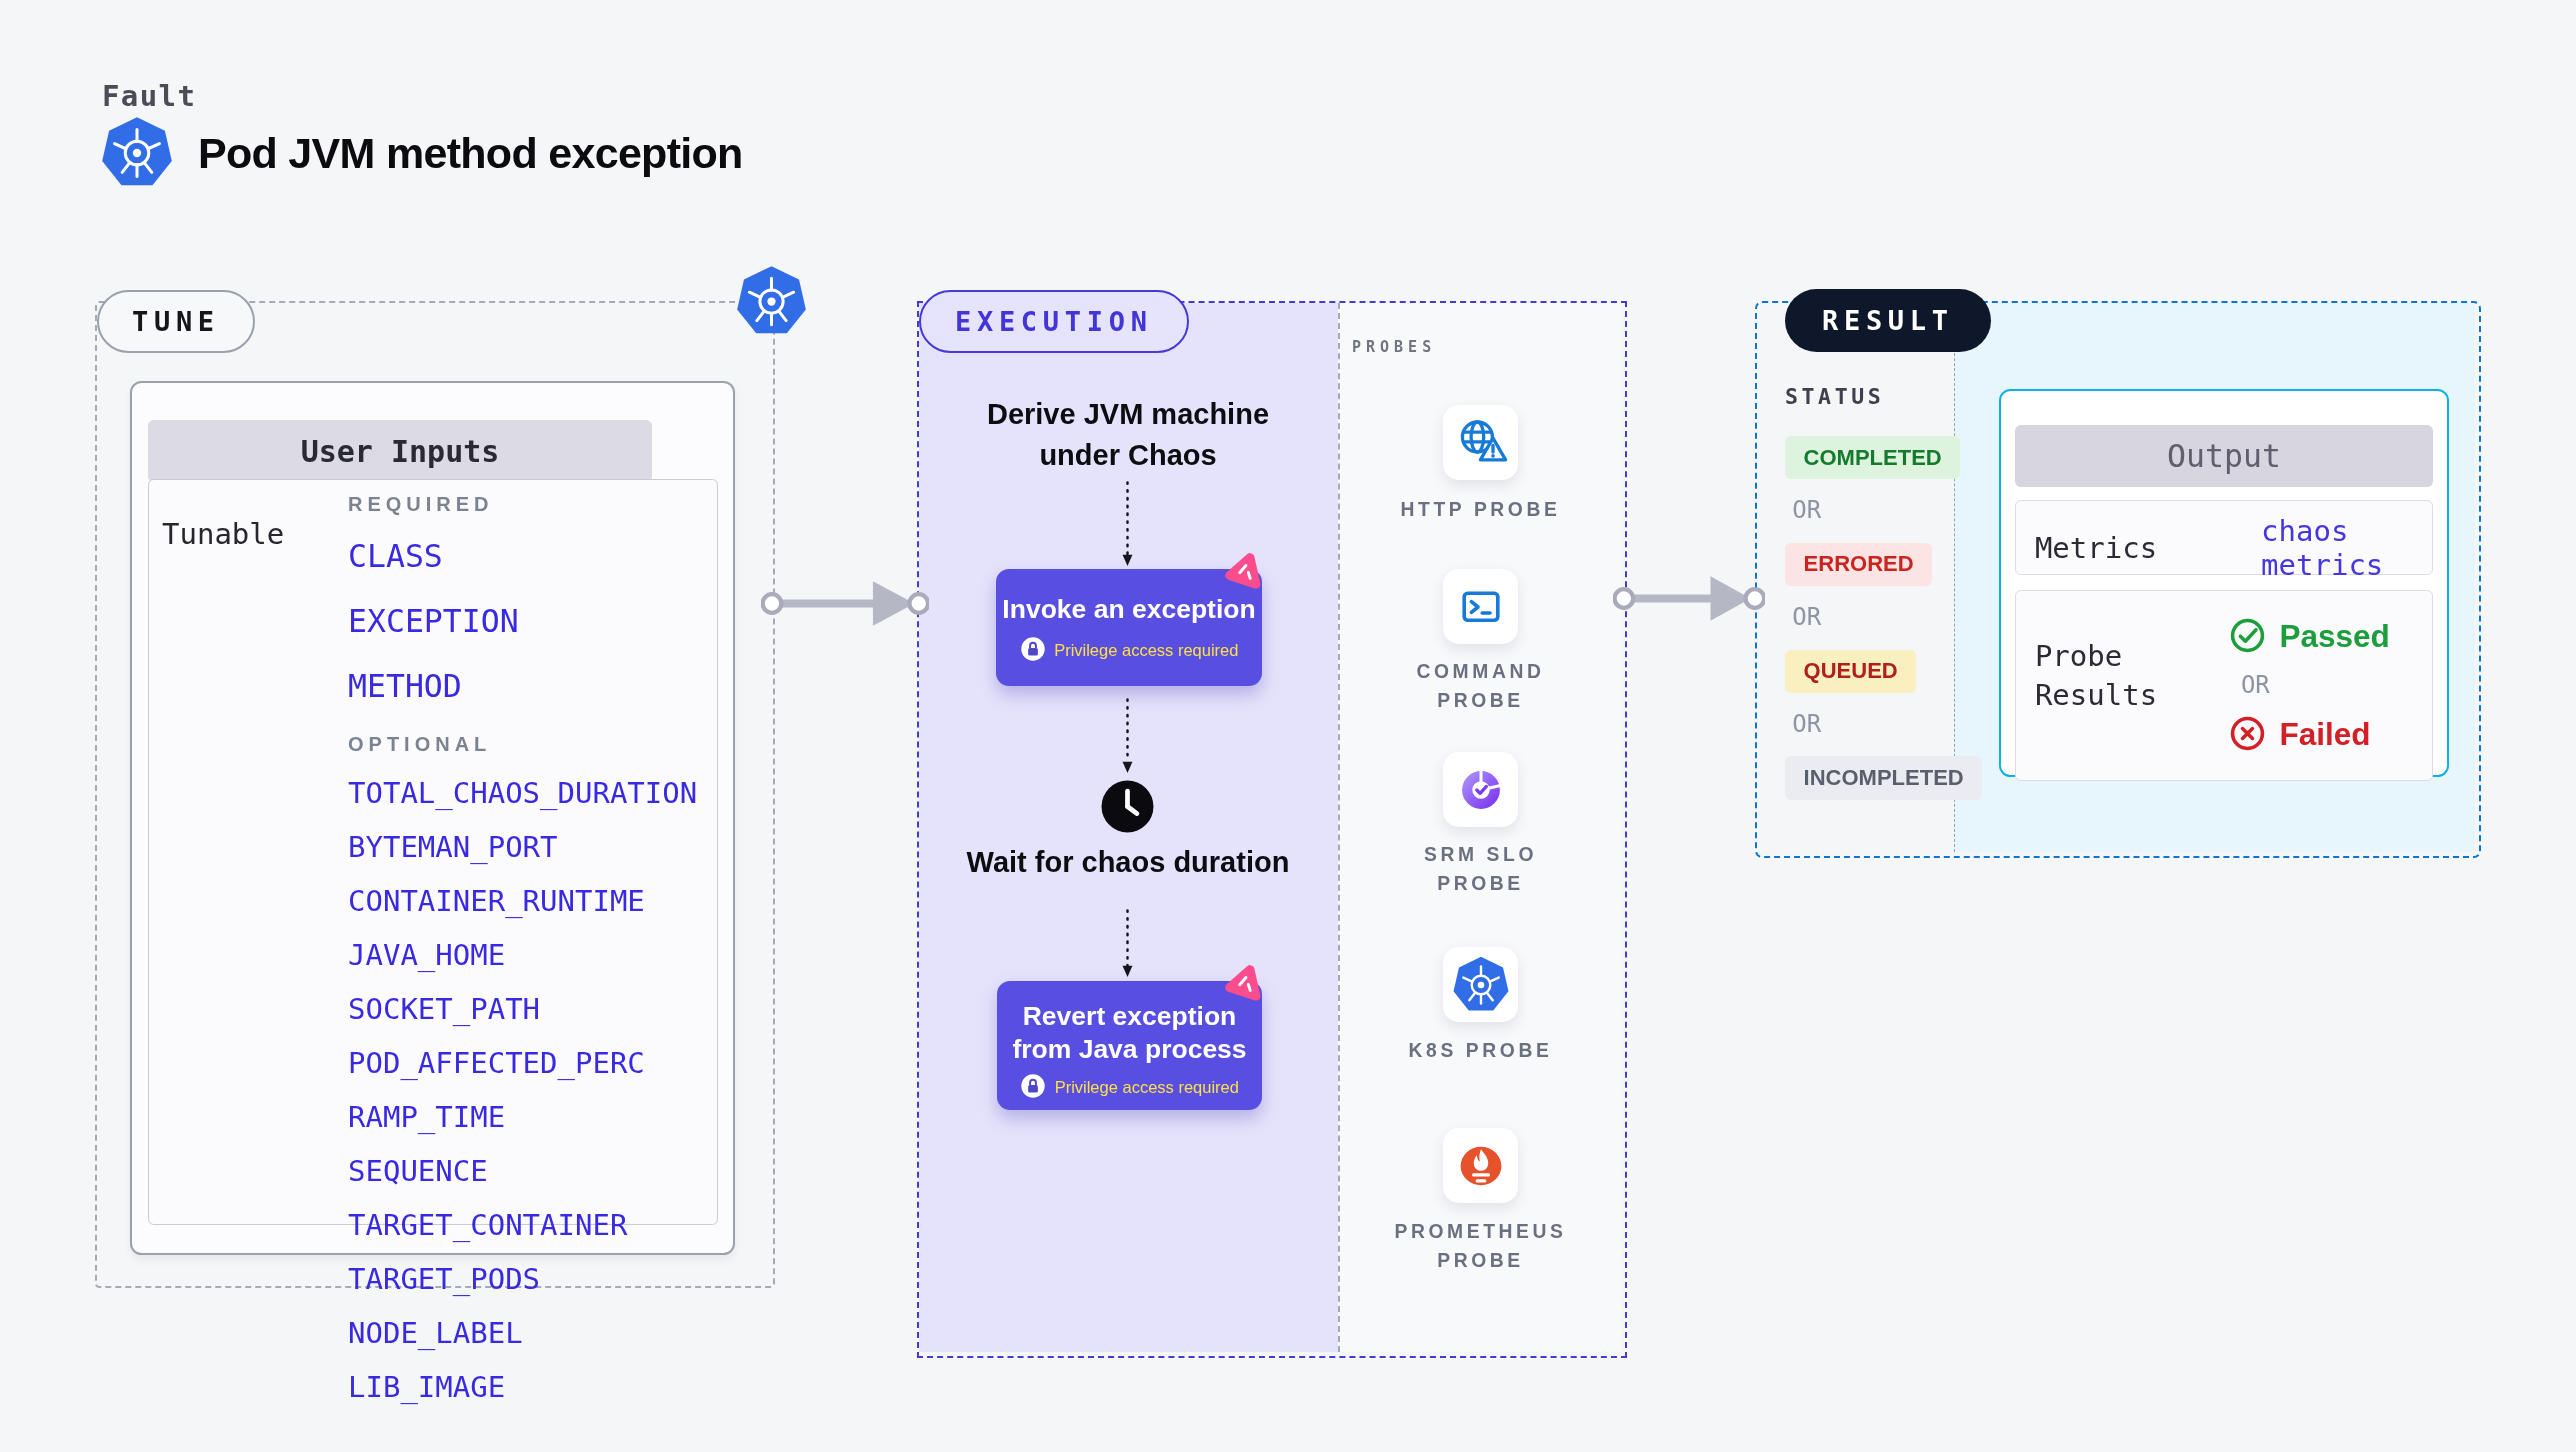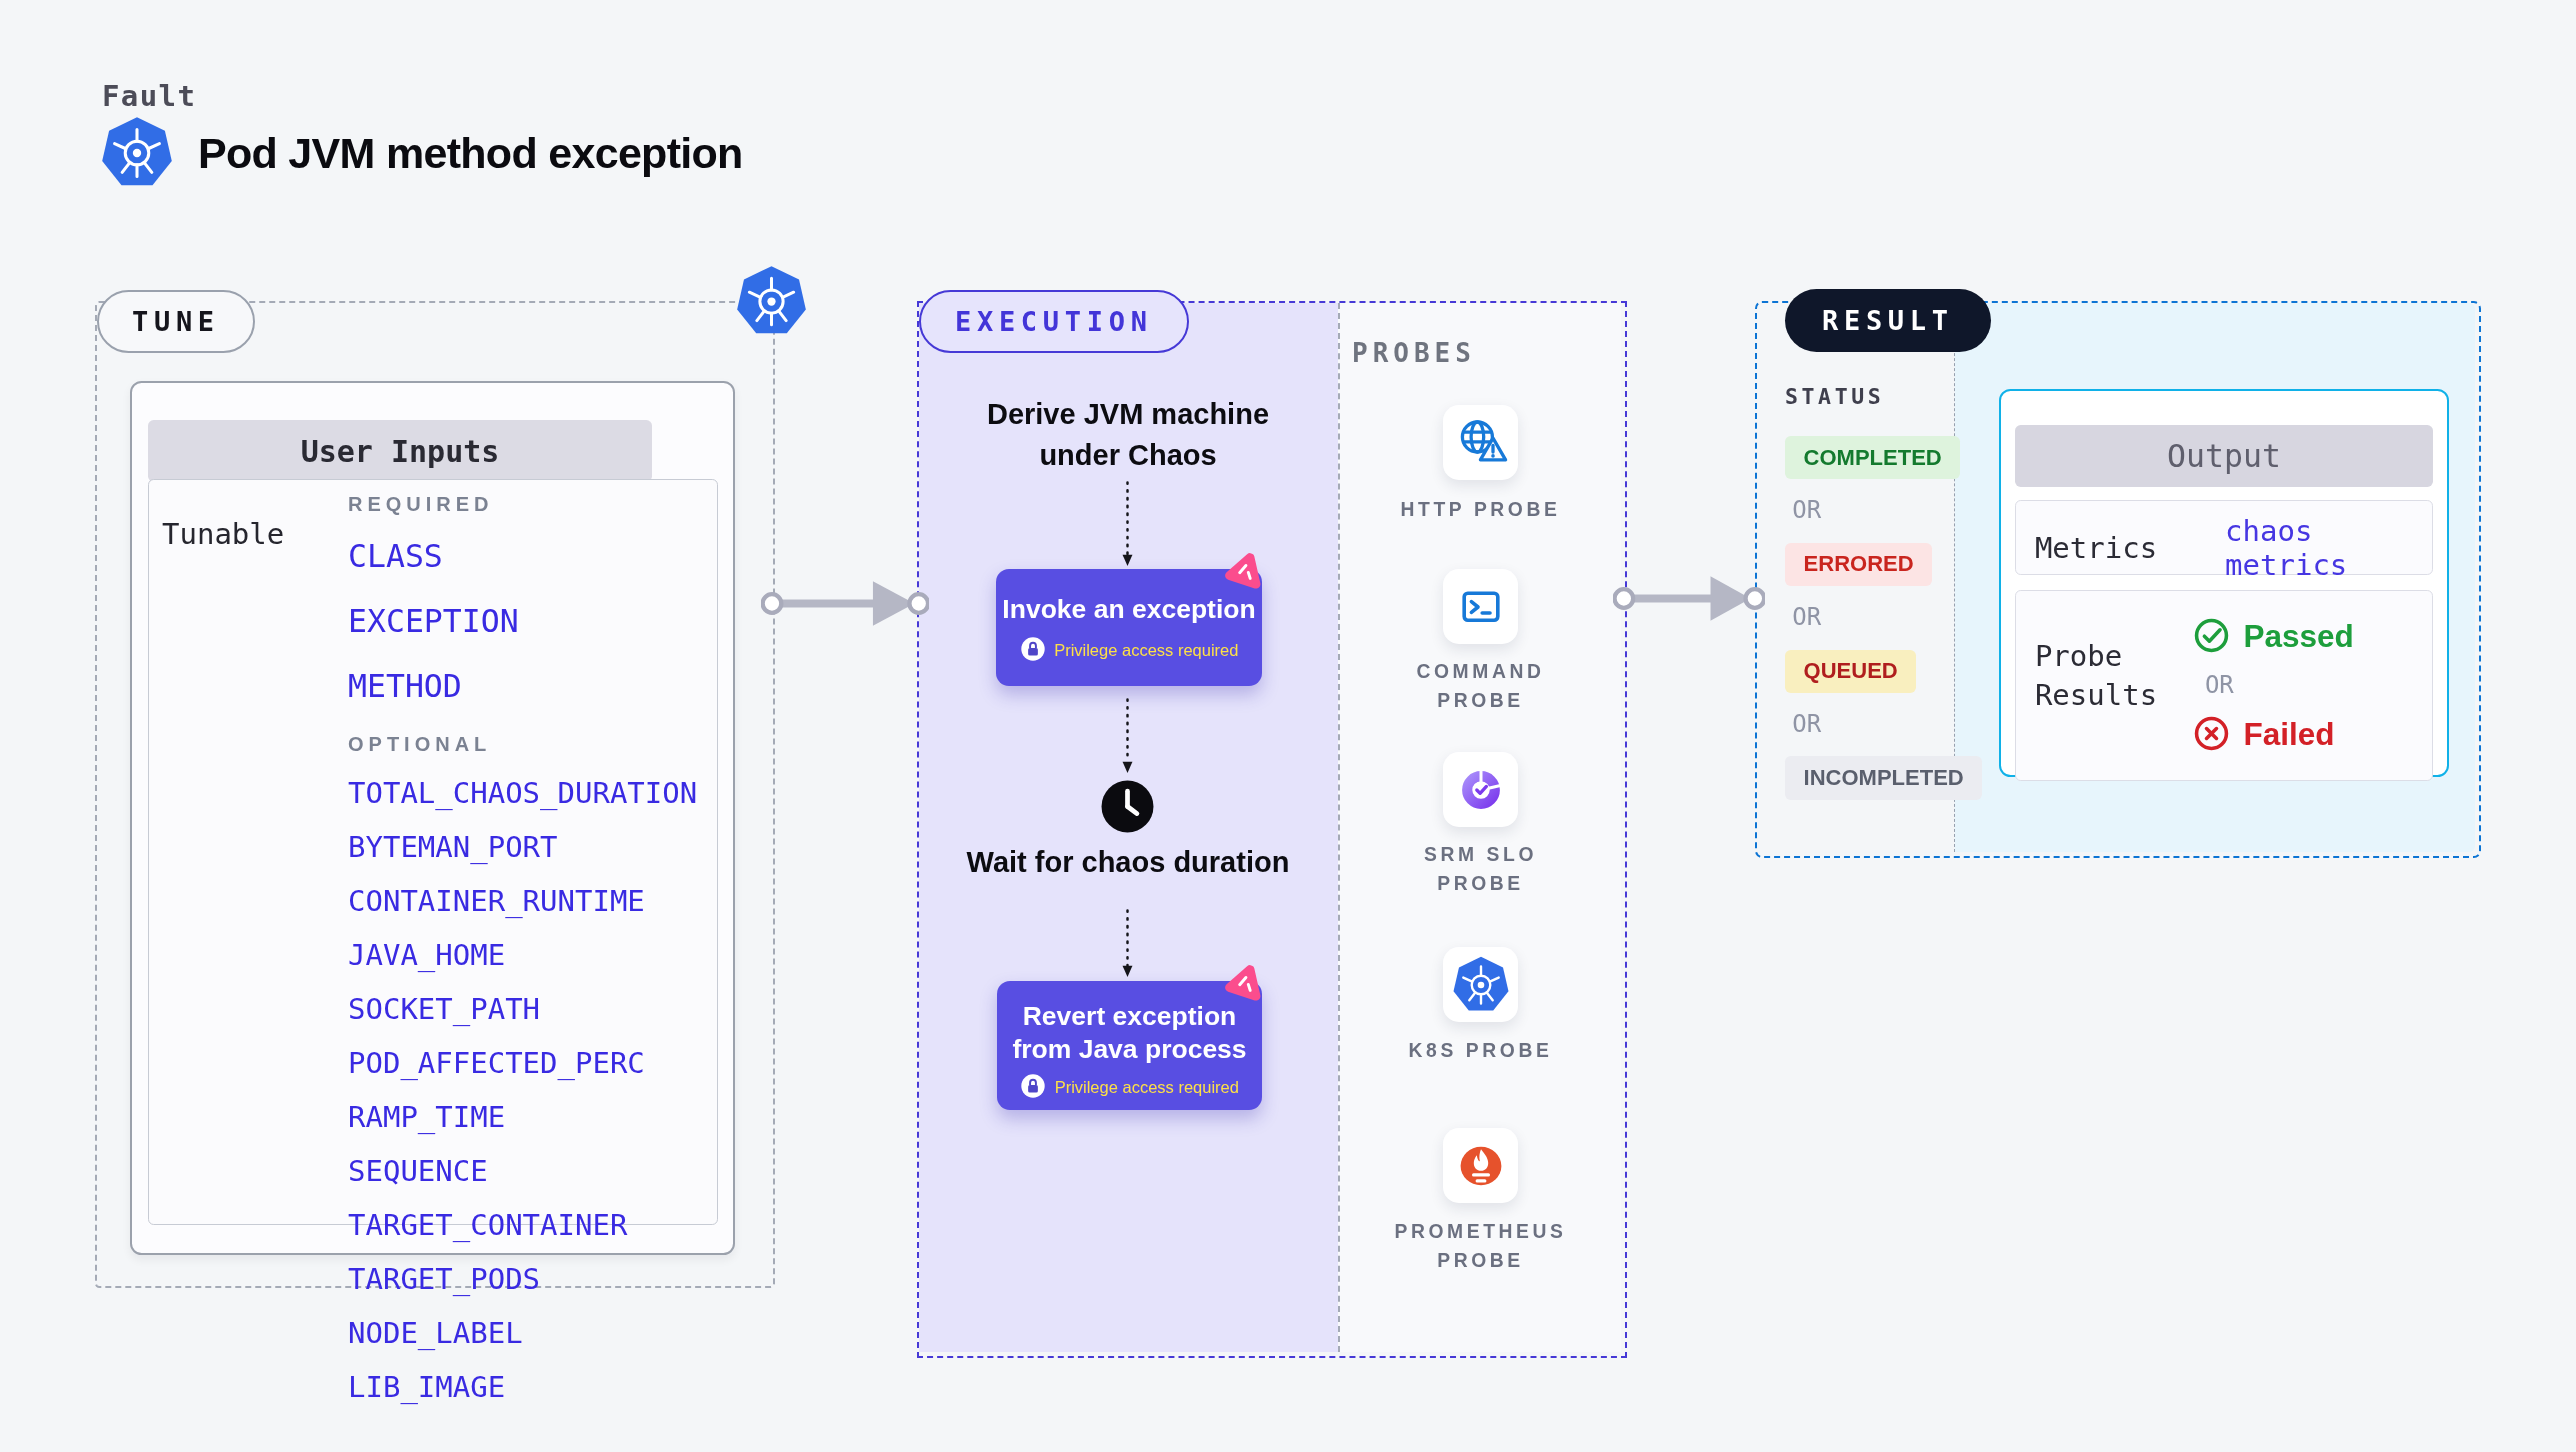--- a/index.html
+++ b/index.html
@@ -56,21 +56,21 @@
               display:flex;flex-direction:column;align-items:center;box-sizing:border-box;color:#fff;}
   .btn-invoke{left:996px;top:569px;width:266px;height:117px;padding-top:24px;}
   .btn-revert{left:997px;top:981px;width:265px;height:129px;padding-top:18.6px;}
   .btn-title{font-size:26.5px;font-weight:700;text-align:center;line-height:1.25;}
   .priv-row{display:flex;align-items:center;gap:8.6px;margin-top:10px;}
   .priv-text{font-size:16.5px;color:#fde047;}
   .chaos-badge{position:absolute;top:-21.5px;right:-7.2px;width:47px;height:47px;}
   .clock{left:1098px;top:777px;width:59px;height:59px;}
 
   
-  .probes-label{left:1352px;top:318px;font-size:26px;font-weight:700;letter-spacing:5px;color:#6f747f;}
+  .probes-label{left:1352px;top:318px;font-size:15px;font-weight:700;letter-spacing:5px;color:#6f747f;}
   .probe{left:1341px;width:279px;text-align:center;}
   .probe-card{display:inline-flex;align-items:center;justify-content:center;width:75px;height:75px;
               background:#ffffff;border-radius:15.8px;box-shadow:0 5.7px 14.3px rgba(30,35,70,.10);}
   .probe-card svg{width:60px;height:60px;}
   .probe-label{left:1341px;width:279px;text-align:center;font-size:19.3px;font-weight:700;
                letter-spacing:3.6px;color:#6b7080;line-height:1.5;}
 
   
   .status-col{left:1785px;top:364px;display:flex;flex-direction:column;align-items:flex-start;}
   .status-label{font-size:21.5px;font-weight:700;letter-spacing:3.6px;color:#3f3f4d;margin-bottom:27px;}
@@ -80,21 +80,21 @@
   .badge.red{background:#fce4e4;color:#c9251e;}
   .badge.yellow{background:#f9efbf;color:#b01e1e;}
   .badge.gray{background:#ebecf1;color:#5a5f6d;}
   .or-label{font-size:24px;color:#8f94a5;margin:0 0 18.6px 7.2px;}
 
   
   .output-card{left:1999px;top:389px;width:450px;height:388px;background:#ffffff;border:2.9px solid #10b1e8;
                border-radius:11.5px;box-sizing:border-box;padding:14.3px;}
   .out-header{height:62px;background:#d7d6e0;border-radius:5.7px;display:flex;align-items:center;
               justify-content:center;font-size:31.5px;color:#5f5f6d;}
-  .out-row{border:1.4px solid #dcdde6;border-radius:5.7px;background:#fbfbfe;box-sizing:border-box;}
+  .out-row{border:1.4px solid #dcdde6;border-radius:5.7px;background:#fbfbfe;box-sizing:border-box;gap:36px;}
   .metrics-row{margin-top:13px;height:75px;display:flex;align-items:center;padding:0 18.6px;}
   .metrics-label{font-size:29px;color:#2b2b35;}
   .metrics-value{font-size:29px;color:#4636e2;margin-left:68px;}
   .proberes-row{margin-top:14.3px;height:191px;display:flex;padding:26px 18.6px 0 18.6px;}
   .proberes-label{width:147px;font-size:29px;color:#2b2b35;line-height:1.35;}
   .res-stack{margin-left:11.5px;}
   .res-line{display:flex;align-items:center;gap:13px;}
   .res-line svg{width:37px;height:37px;}
   .passed-text{font-size:31.5px;font-weight:700;color:#1d9e3c;}
   .failed-text{font-size:31.5px;font-weight:700;color:#d32027;}

